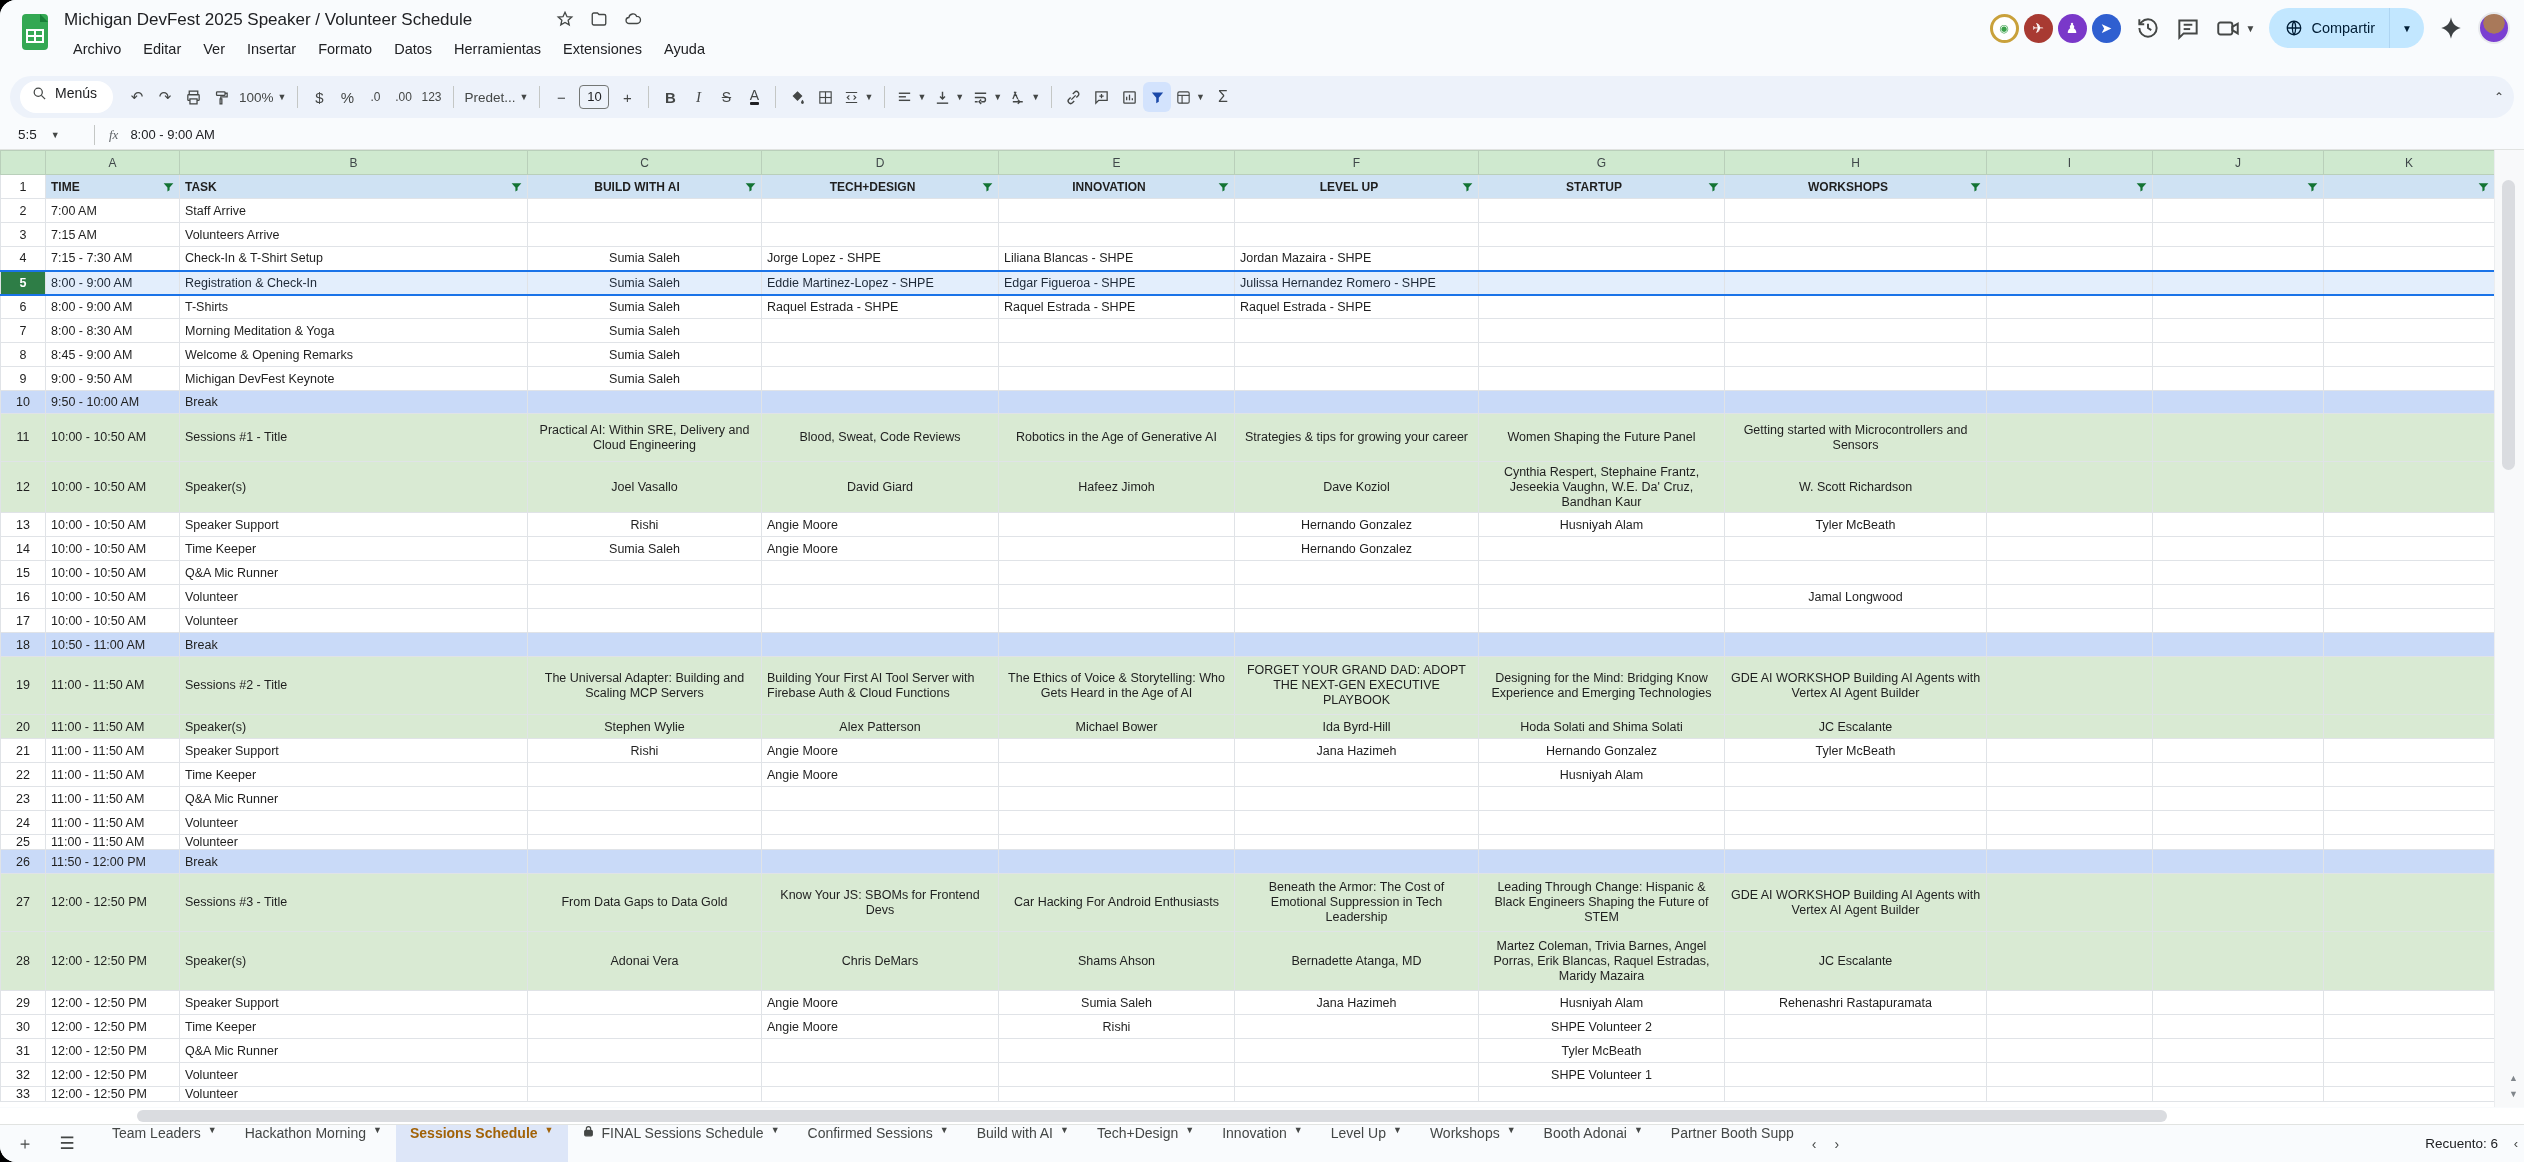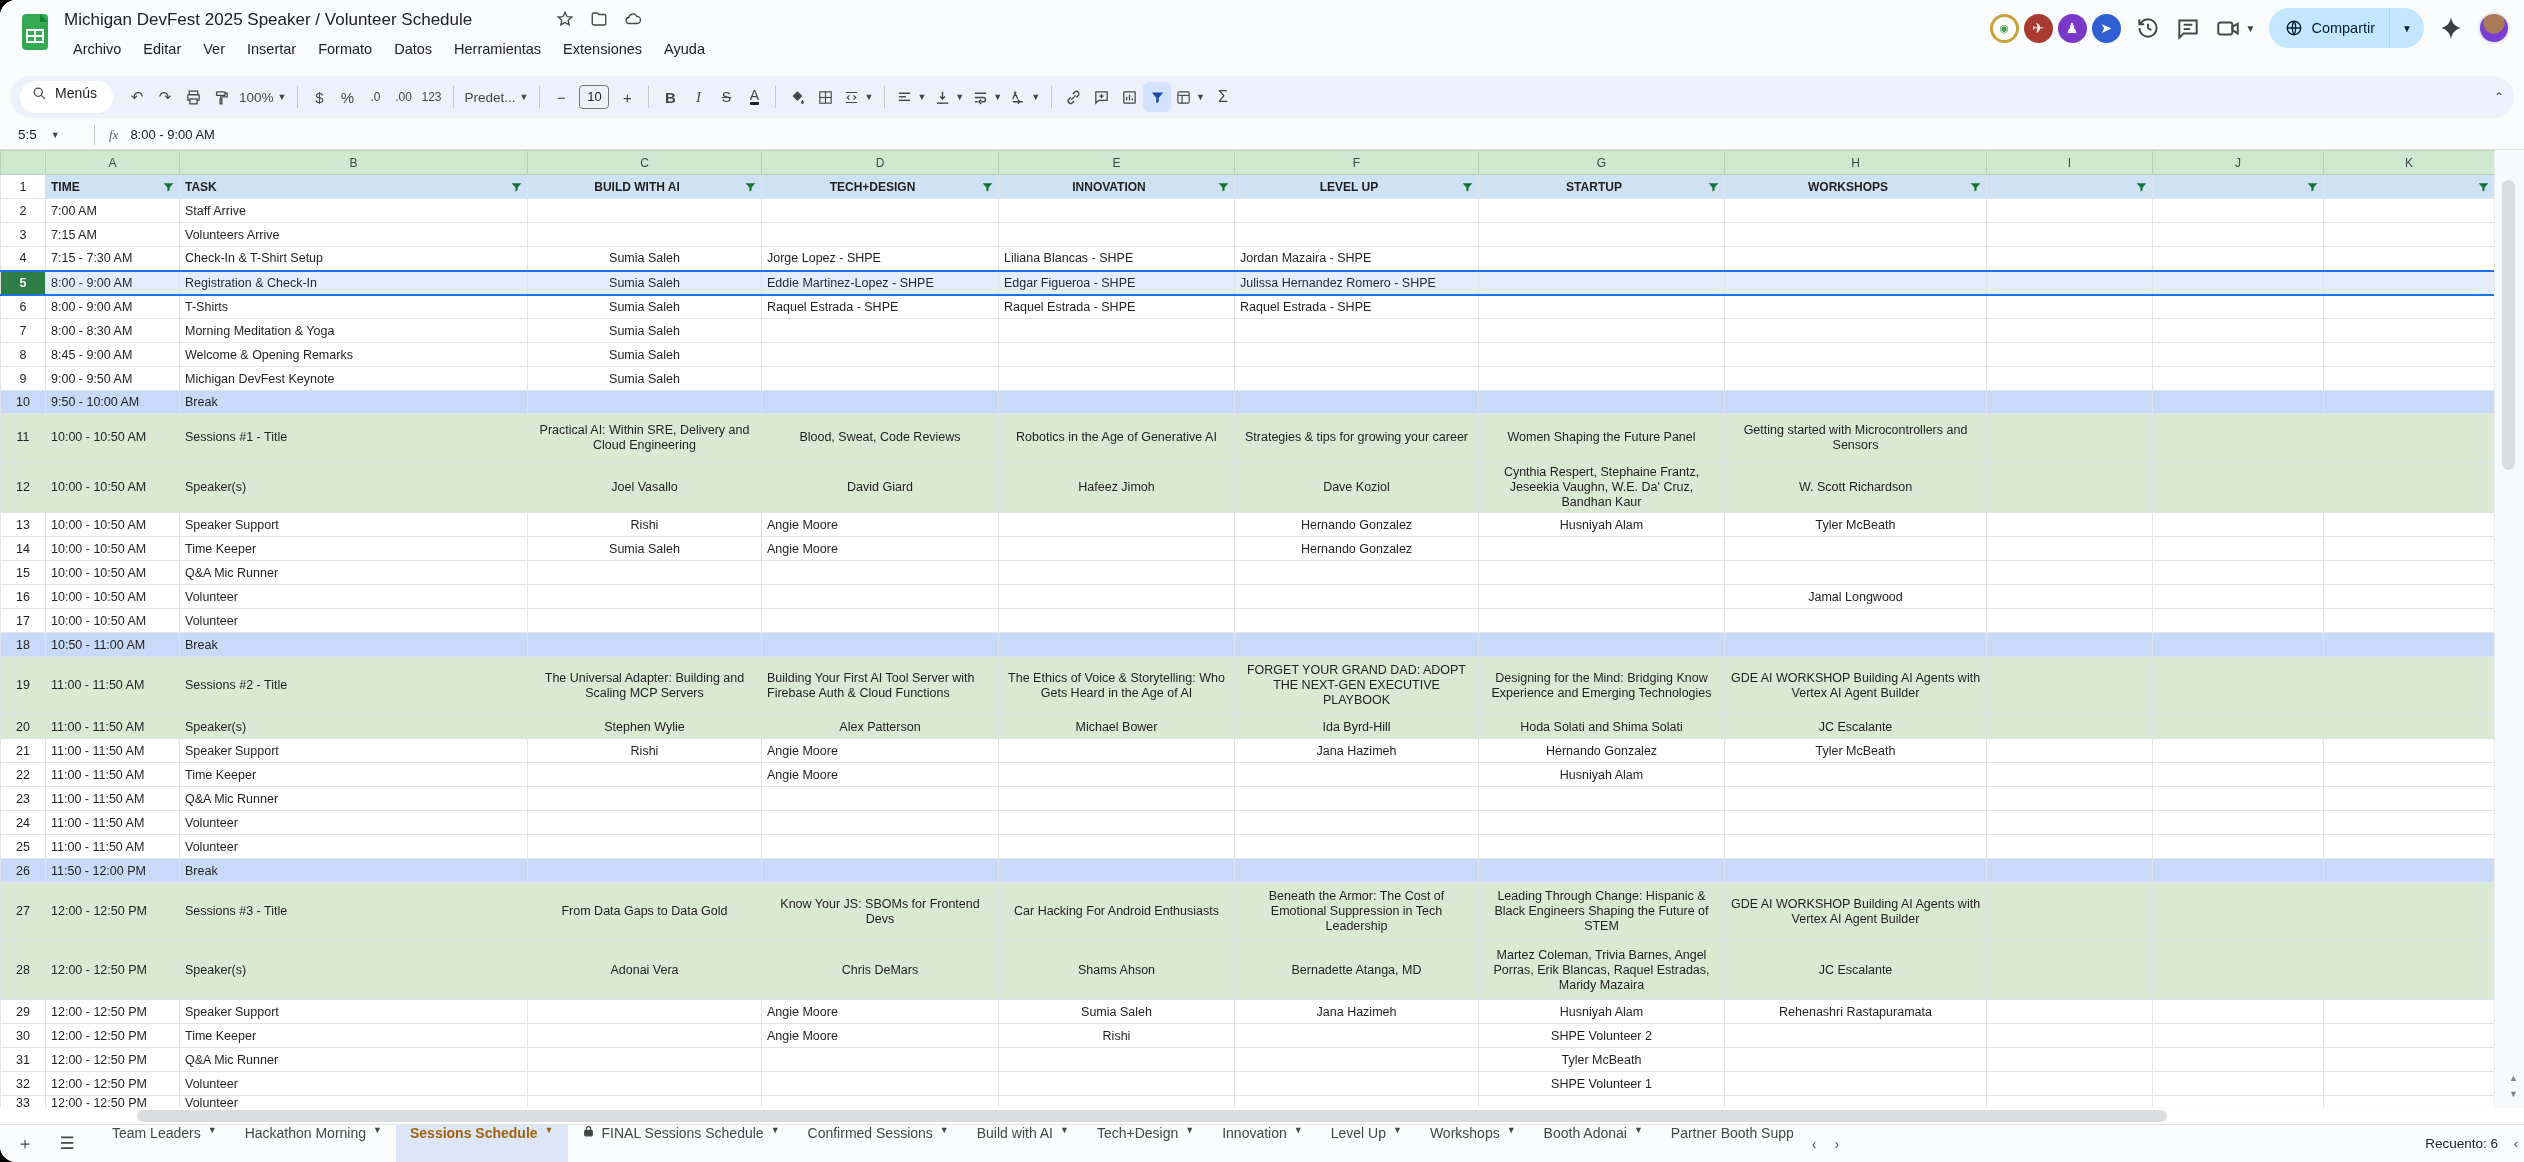--- a/index.html
+++ b/index.html
@@ -725,21 +725,21 @@
             <td class="ac "></td>
             <td class="al "></td>
             <td class="ac "></td>
             <td class="ac "></td>
             <td class="ac "></td>
             <td class="ac "></td>
             <td class="ac "></td>
             <td class="ac "></td>
             <td class="ac "></td>
           </tr>
-          <tr class="" style="height:24px">
+          <tr class="" style="height:15px">
             <td class="rownum">25</td>
             <td class="al colA">11:00 - 11:50 AM</td>
             <td class="al ">Volunteer</td>
             <td class="ac "></td>
             <td class="al "></td>
             <td class="ac "></td>
             <td class="ac "></td>
             <td class="ac "></td>
             <td class="ac "></td>
             <td class="ac "></td>

